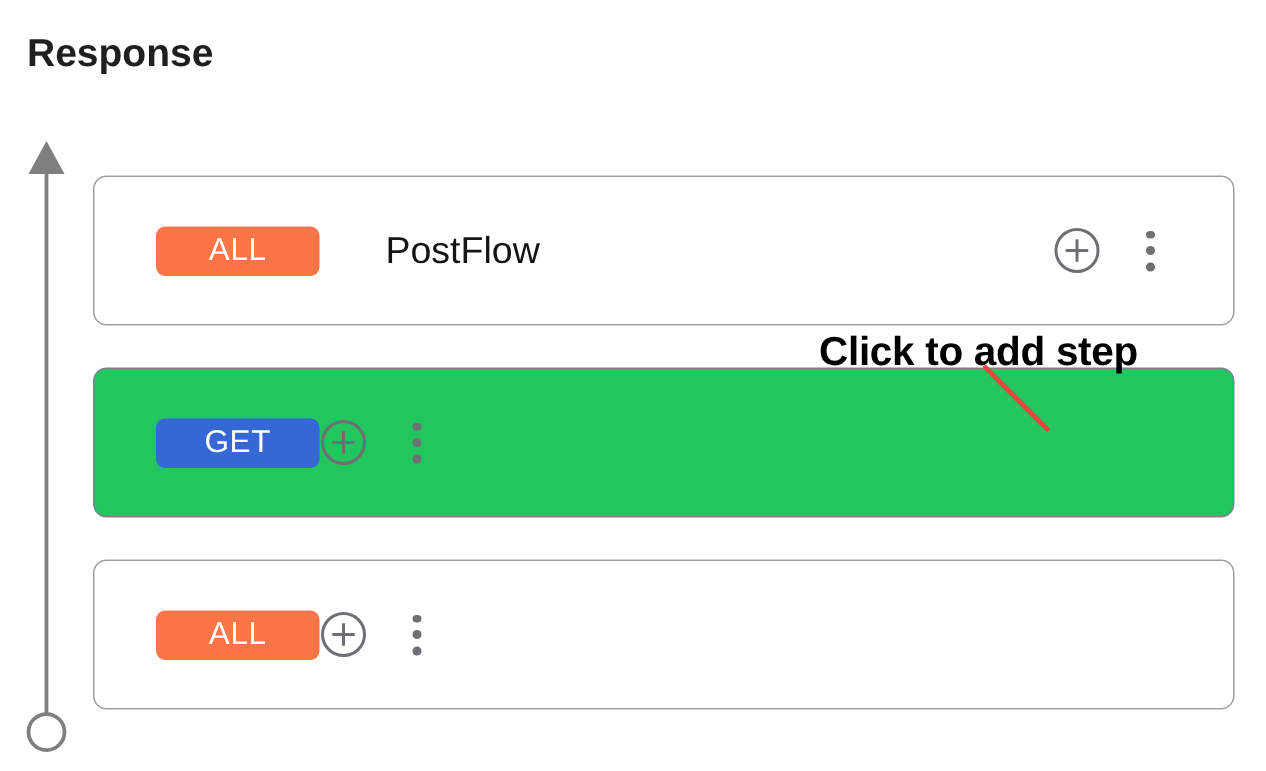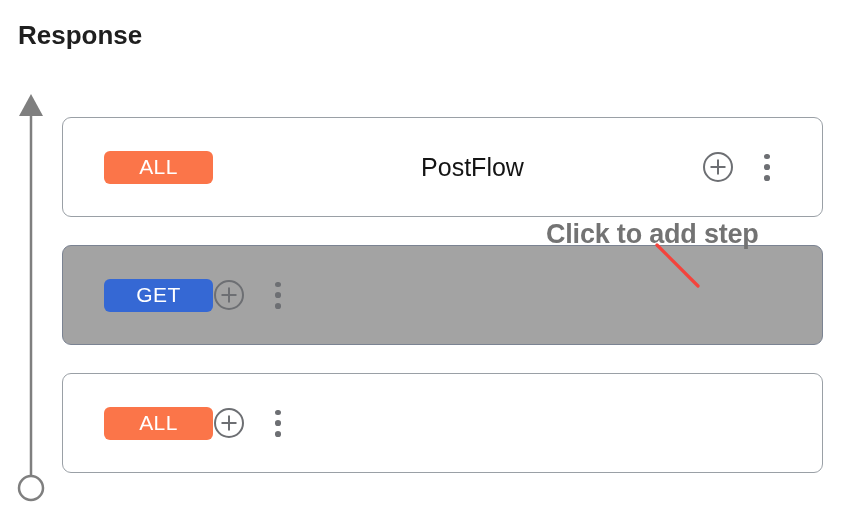--- a/index.html
+++ b/index.html
@@ -50,21 +50,21 @@
     height: 100px;
     margin-bottom: 28px;
     border: 1px solid #9aa0a6;
     border-radius: 9px;
     background: #ffffff;
     display: flex;
     align-items: center;
   }
   .flow-card:last-child { margin-bottom: 0; }
   .flow-card.selected {
-    background: #a3a3a3;
+    background: #22c55e;
     border-color: #7b8392;
   }
 
   .verb-badge {
     box-sizing: border-box;
     margin-left: 41px;
     width: 109px;
     height: 33px;
     border-radius: 6px;
     display: flex;
@@ -72,26 +72,25 @@
     justify-content: center;
     color: #ffffff;
     font-size: 21px;
     letter-spacing: 0.4px;
     flex: none;
   }
   .verb-all { background: #fb7549; }
   .verb-get { background: #3568d4; }
 
   .flow-label {
-    margin-left: 30px;
+    margin-left: 44px;
     font-size: 25px;
     color: #141414;
     white-space: nowrap;
     flex: 1 1 auto;
-    text-align: center;
   }
 
   .row-actions {
     display: flex;
     align-items: center;
     flex: none;
     margin-right: 44px;
   }
   .add-step-btn {
     width: 32px;
@@ -117,21 +116,21 @@
     margin: 2.5px 0;
   }
 
   
   .callout-text {
     position: absolute;
     left: 546px;
     top: 219px;
     font-size: 27px;
     font-weight: bold;
-    color: #737373;
+    color: #000000;
     white-space: nowrap;
     letter-spacing: -0.2px;
   }
   .callout-arrow {
     position: absolute;
     left: 648px;
     top: 240px;
     width: 60px;
     height: 52px;
   }

